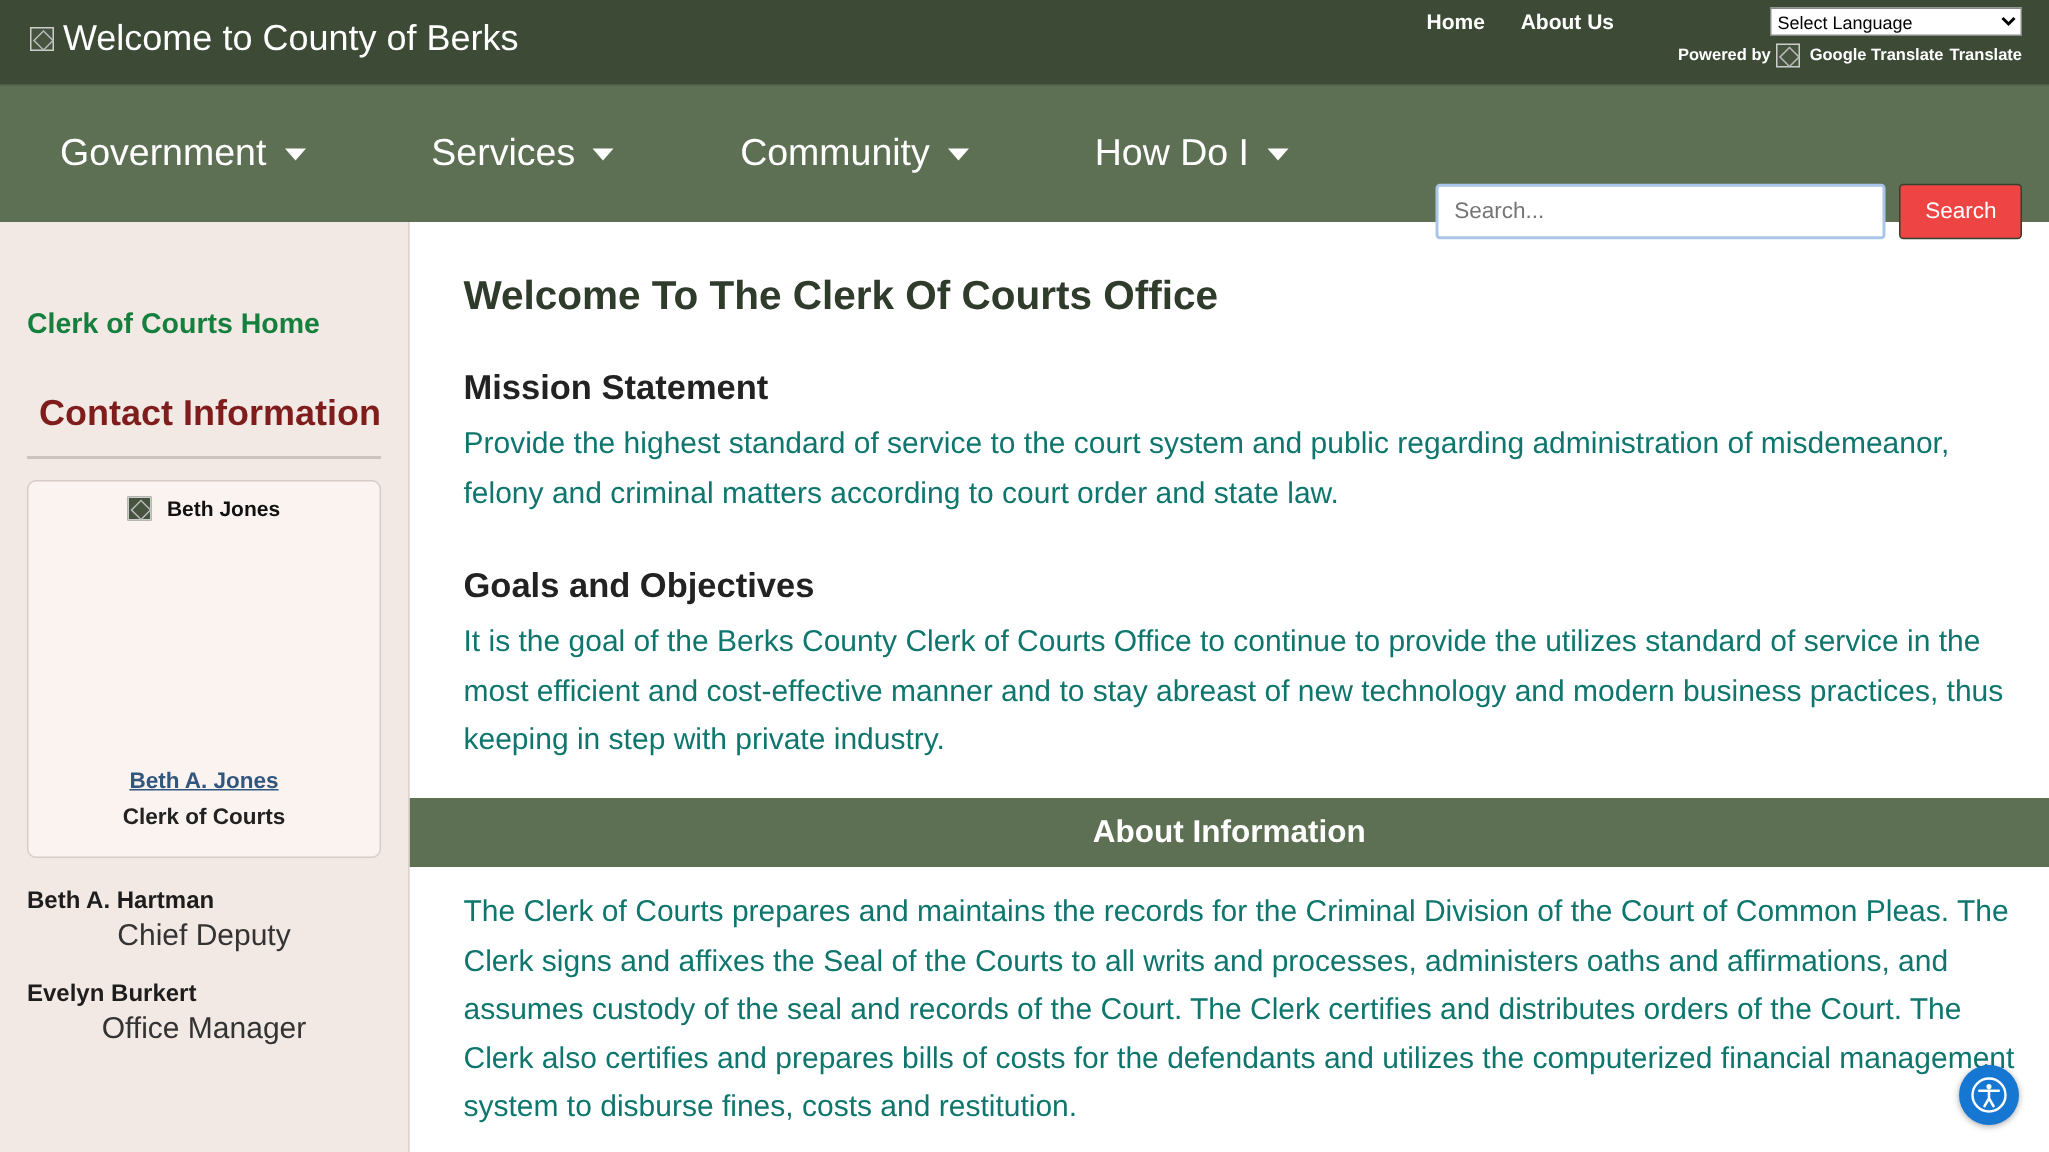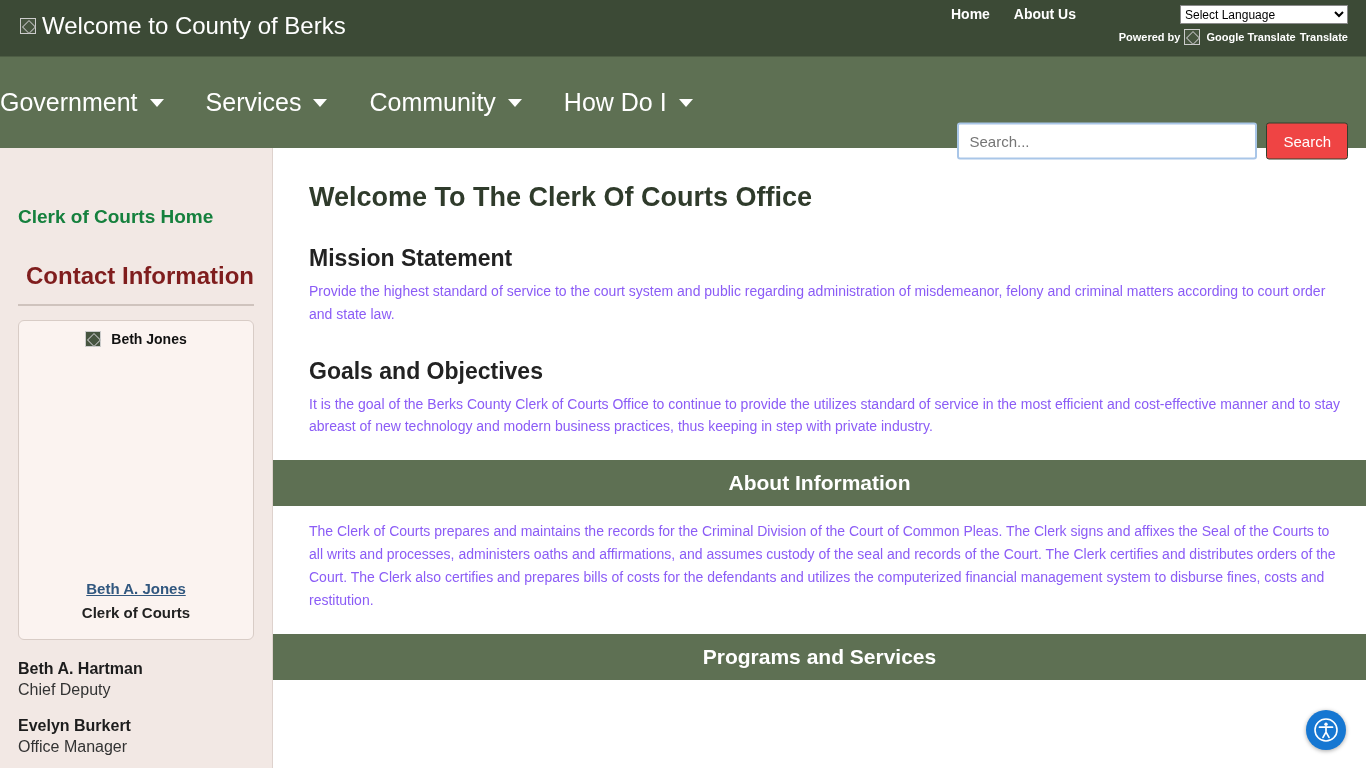--- a/index.html
+++ b/index.html
@@ -86,20 +86,22 @@
   
   .navbar {
     position: relative;
     height: 92px;
     background: #5e7053;
     border-top: 1px solid #4d5d44;
   }
   .nav-items {
     display: flex;
     height: 100%;
+    padding-left: 40px;
+    gap: 42px;
   }
   .nav-item {
     display: flex;
     align-items: center;
     color: #ffffff;
     font-size: 25px;
     margin-right: 42px;
     cursor: pointer;
     white-space: nowrap;
   }
@@ -171,21 +173,21 @@
     color: #7f1d1d;
     line-height: 1.15;
     padding-bottom: 14px;
     border-bottom: 2px solid #cfc3bd;
   }
   .contact-card {
     margin-top: 14px;
     border: 1px solid #d8ccc6;
     border-radius: 6px;
     background: #fbf3f0;
-    height: 320px;
+    height: 252px;
     padding: 10px 12px;
     text-align: center;
     position: relative;
   }
   .card-alt {
     font-size: 14px;
     font-weight: bold;
     color: #111;
     display: flex;
     justify-content: center;
@@ -213,23 +215,24 @@
   .staff {
     margin-top: 20px;
   }
   .staff-name {
     font-size: 16px;
     font-weight: bold;
     color: #1d1d1d;
     margin-top: 18px;
   }
   .staff-title {
-    font-size: 16px;
+    font-size: 20px;
     color: #333333;
     margin-top: 3px;
+    text-align: center;
   }
 
   
   .main {
     flex: 1;
     padding: 0;
     position: relative;
     overflow: hidden;
   }
   .main-inner { padding: 0 22px 0 36px; }
@@ -239,23 +242,23 @@
     margin: 34px 0 0 0;
     font-weight: bold;
   }
   h2.section {
     font-size: 23px;
     color: #222222;
     margin: 32px 0 8px 0;
     font-weight: bold;
   }
   p.body-text {
-    font-size: 14px;
+    font-size: 20px;
     line-height: 1.63;
-    color: #8b5cf6;
+    color: #0f766e;
     margin: 0;
   }
   .band {
     background: #5e7053;
     color: #ffffff;
     font-size: 21px;
     font-weight: bold;
     text-align: center;
     padding: 11px 0;
     margin-top: 22px;

